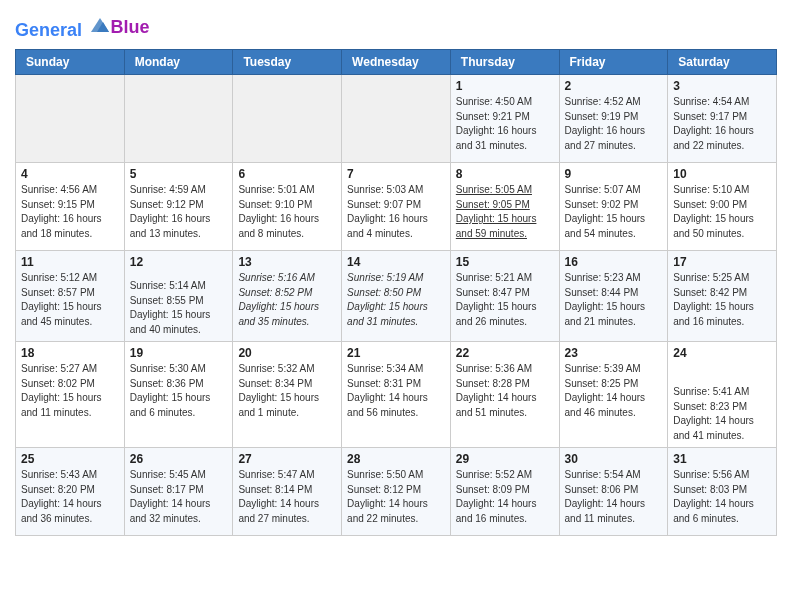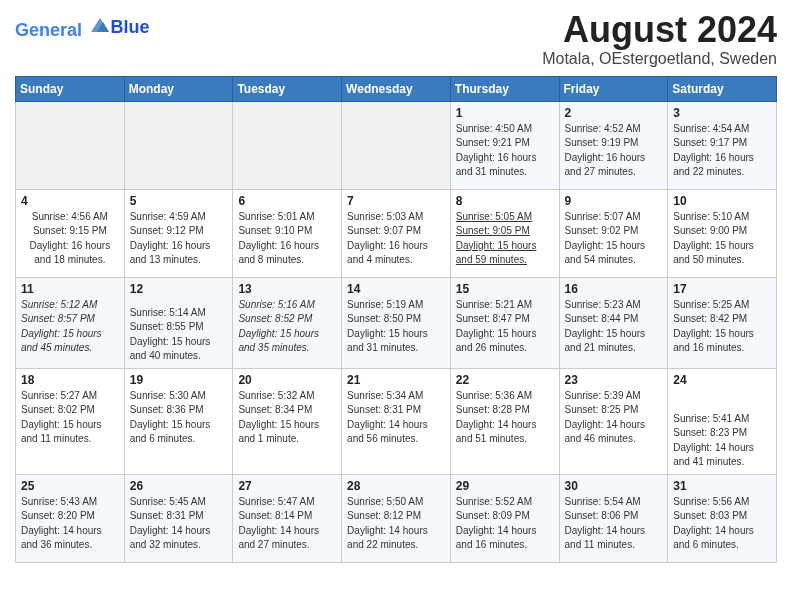--- a/index.html
+++ b/index.html
@@ -22,21 +22,21 @@
       margin-top: 4px;
     }
     .logo-text-general {
       font-size: 18px;
       font-weight: bold;
       color: #3b82f6;
     }
     .logo-text-blue {
       font-size: 18px;
       font-weight: bold;
-      color: #1d4ed8;
+      color: #a21caf;
     }
     .logo-icon {
       width: 22px;
       height: 22px;
       margin-left: 2px;
     }
     .title-area {
       text-align: right;
     }
     .main-title {
@@ -52,21 +52,21 @@
     table {
       width: 100%;
       border-collapse: collapse;
       table-layout: fixed;
     }
     thead tr th {
       background: #3a7abf;
       color: #fff;
       font-size: 12px;
       font-weight: bold;
-      padding: 5px 4px;
+      padding: 5px 10px;
       text-align: left;
       border: 1px solid #2c6099;
     }
     tbody tr td {
       border: 1px solid #ccc;
       padding: 4px 5px;
       font-size: 10.5px;
       color: #222;
       vertical-align: top;
       height: 88px;
@@ -101,24 +101,20 @@
       <span class="logo-text-general">General</span>
       <svg class="logo-icon" viewBox="0 0 22 22" xmlns="http://www.w3.org/2000/svg">
         <polygon points="2,18 11,4 20,18" fill="#3a7abf" opacity="0.8"></polygon>
         <polygon points="8,18 14,8 20,18" fill="#3a7abf"></polygon>
       </svg>
     </div>
     <div>
       <span class="logo-text-blue">Blue</span>
     </div>
   </div>
-  <div class="title-area">
-    <div class="main-title">August 2024</div>
-    <div class="subtitle">Motala, OEstergoetland, Sweden</div>
-  </div>
 </div>
 
 <table>
   <thead>
     <tr>
     <th>Sunday</th>
         <th>Monday</th>
         <th>Tuesday</th>
         <th>Wednesday</th>
         <th>Thursday</th>
@@ -150,21 +146,21 @@
           <div class="day-num">3</div>
           <div class="day-info" style="white-space: pre-line;">Sunrise: 4:54 AM
 Sunset: 9:17 PM
 Daylight: 16 hours
 and 22 minutes.</div>
         </td>
       </tr>
       <tr>
         <td>
           <div class="day-num">4</div>
-          <div class="day-info" style="white-space: pre-line; text-align: center;">Sunrise: 4:56 AM
+          <div class="day-info" style="white-space: pre-line;">Sunrise: 4:56 AM
 Sunset: 9:15 PM
 Daylight: 16 hours
 and 18 minutes.</div>
         </td>
         <td>
           <div class="day-num">5</div>
           <div class="day-info" style="white-space: pre-line;">Sunrise: 4:59 AM
 Sunset: 9:12 PM
 Daylight: 16 hours
 and 13 minutes.</div>
@@ -201,42 +197,42 @@
           <div class="day-num">10</div>
           <div class="day-info" style="white-space: pre-line;">Sunrise: 5:10 AM
 Sunset: 9:00 PM
 Daylight: 15 hours
 and 50 minutes.</div>
         </td>
       </tr>
       <tr>
         <td>
           <div class="day-num">11</div>
-          <div class="day-info" style="white-space: pre-line; font-style: italic;">Sunrise: 5:12 AM
+          <div class="day-info" style="white-space: pre-line;">Sunrise: 5:12 AM
 Sunset: 8:57 PM
 Daylight: 15 hours
 and 45 minutes.</div>
         </td>
         <td>
           <div class="day-num">12</div>
           <div class="day-info" style="white-space: pre-line; margin-top: 10px;">Sunrise: 5:14 AM
 Sunset: 8:55 PM
 Daylight: 15 hours
 and 40 minutes.</div>
         </td>
         <td>
           <div class="day-num">13</div>
           <div class="day-info" style="white-space: pre-line; font-style: italic;">Sunrise: 5:16 AM
 Sunset: 8:52 PM
 Daylight: 15 hours
 and 35 minutes.</div>
         </td>
         <td>
           <div class="day-num">14</div>
-          <div class="day-info" style="white-space: pre-line;">Sunrise: 5:19 AM
+          <div class="day-info" style="white-space: pre-line; font-style: italic;">Sunrise: 5:19 AM
 Sunset: 8:50 PM
 Daylight: 15 hours
 and 31 minutes.</div>
         </td>
         <td>
           <div class="day-num">15</div>
           <div class="day-info" style="white-space: pre-line;">Sunrise: 5:21 AM
 Sunset: 8:47 PM
 Daylight: 15 hours
 and 26 minutes.</div>
@@ -311,21 +307,21 @@
         <td>
           <div class="day-num">25</div>
           <div class="day-info" style="white-space: pre-line;">Sunrise: 5:43 AM
 Sunset: 8:20 PM
 Daylight: 14 hours
 and 36 minutes.</div>
         </td>
         <td>
           <div class="day-num">26</div>
           <div class="day-info" style="white-space: pre-line;">Sunrise: 5:45 AM
-Sunset: 8:31 PM
+Sunset: 8:17 PM
 Daylight: 14 hours
 and 32 minutes.</div>
         </td>
         <td>
           <div class="day-num">27</div>
           <div class="day-info" style="white-space: pre-line;">Sunrise: 5:47 AM
 Sunset: 8:14 PM
 Daylight: 14 hours
 and 27 minutes.</div>
         </td>

